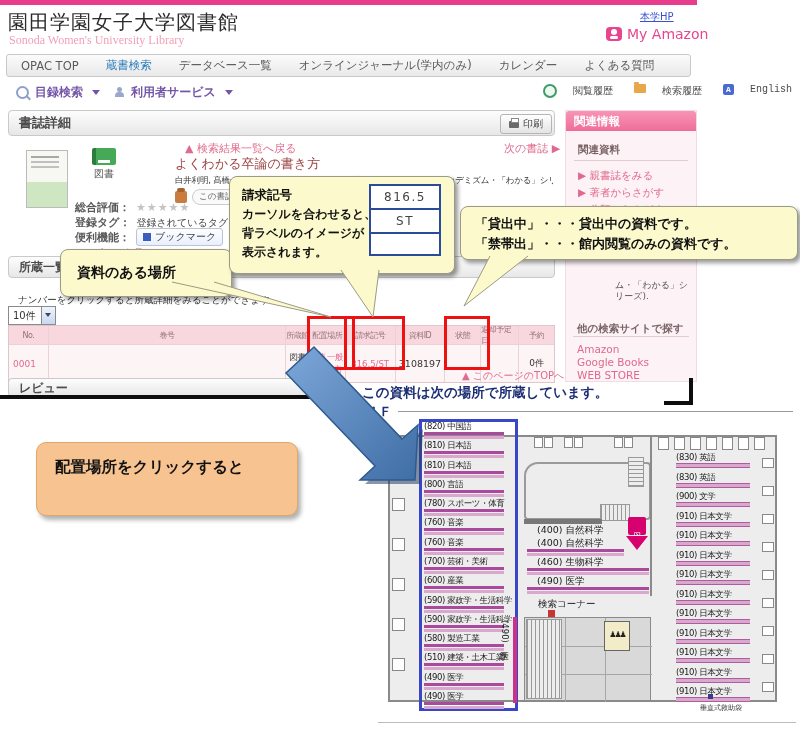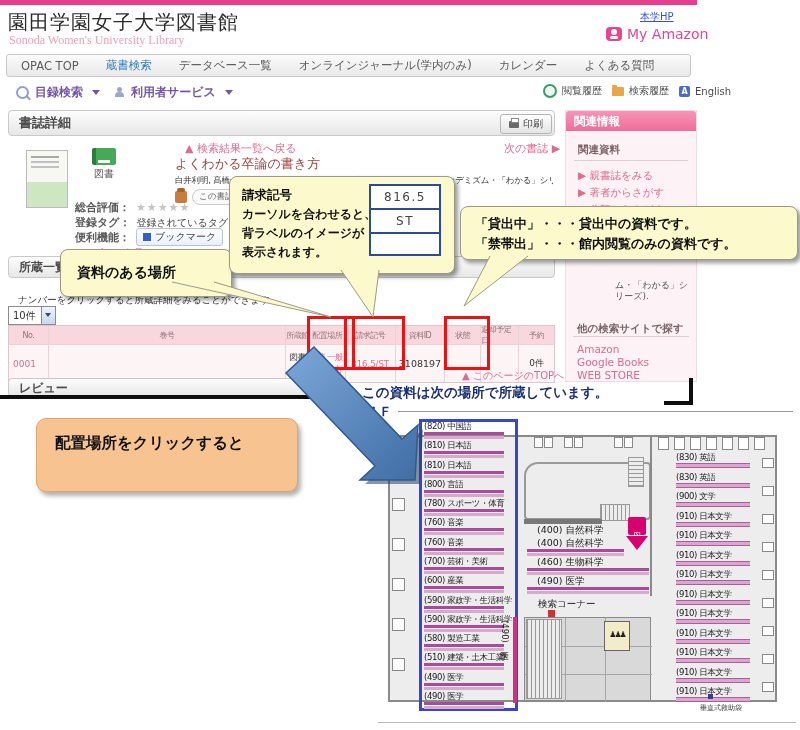--- a/index.html
+++ b/index.html
@@ -132,21 +132,21 @@
   </div>
 
   <div class="abs" style="left:16px;top:84px;display:flex;align-items:center;gap:6px;font-weight:bold;">
     <div class="mag-ico"></div>
     <span class="purple">目録検索</span>
     <span class="tri-down"></span>
     <div class="person-ico" style="margin-left:8px;"></div>
     <span class="purple">利用者サービス</span>
     <span class="tri-down"></span>
   </div>
-  <div class="abs" style="left:543px;top:84px;display:flex;align-items:center;gap:5px;">
+  <div class="abs" style="left:543px;top:84px;display:flex;gap:16px;font-family:Liberation Mono, monospace;">
     <div class="clock-ico"></div>
     <span class="mini">閲覧履歴</span>
     <div class="folder-ico" style="margin-left:5px;"></div>
     <span class="mini">検索履歴</span>
     <div class="a-ico" style="margin-left:5px;">A</div>
     <span class="mini">English</span>
   </div>
 
   <div class="abs secbar" style="left:8px;top:110px;width:547px;height:26px;">書誌詳細</div>
   <div class="abs print-btn" style="left:500px;top:114px;width:50px;height:18px;">
@@ -501,17 +501,17 @@
     <line x1="490" y1="256" x2="464" y2="306" stroke="#9a9a85" stroke-width="1"></line>
     <line x1="528" y1="256" x2="464" y2="306" stroke="#9a9a85" stroke-width="1"></line>
   </svg>
 
   <div class="abs spine" style="left:369px;top:184px;width:72px;height:72px;z-index:8;">
     <div class="cell">816.5</div>
     <div class="cell">ST</div>
     <div class="cell last"></div>
   </div>
 
-  <div class="abs orange-co" style="left:36px;top:418px;width:262px;height:74px;z-index:8;padding:12px 0 0 18px;">
+  <div class="abs orange-co" style="left:36px;top:442px;width:262px;height:74px;z-index:8;padding:12px 0 0 18px;">
     <div class="co-txt" style="font-size:15.5px;line-height:1.65;">配置場所をクリックすると</div>
   </div>
 
 </div>
 
 </body></html>

